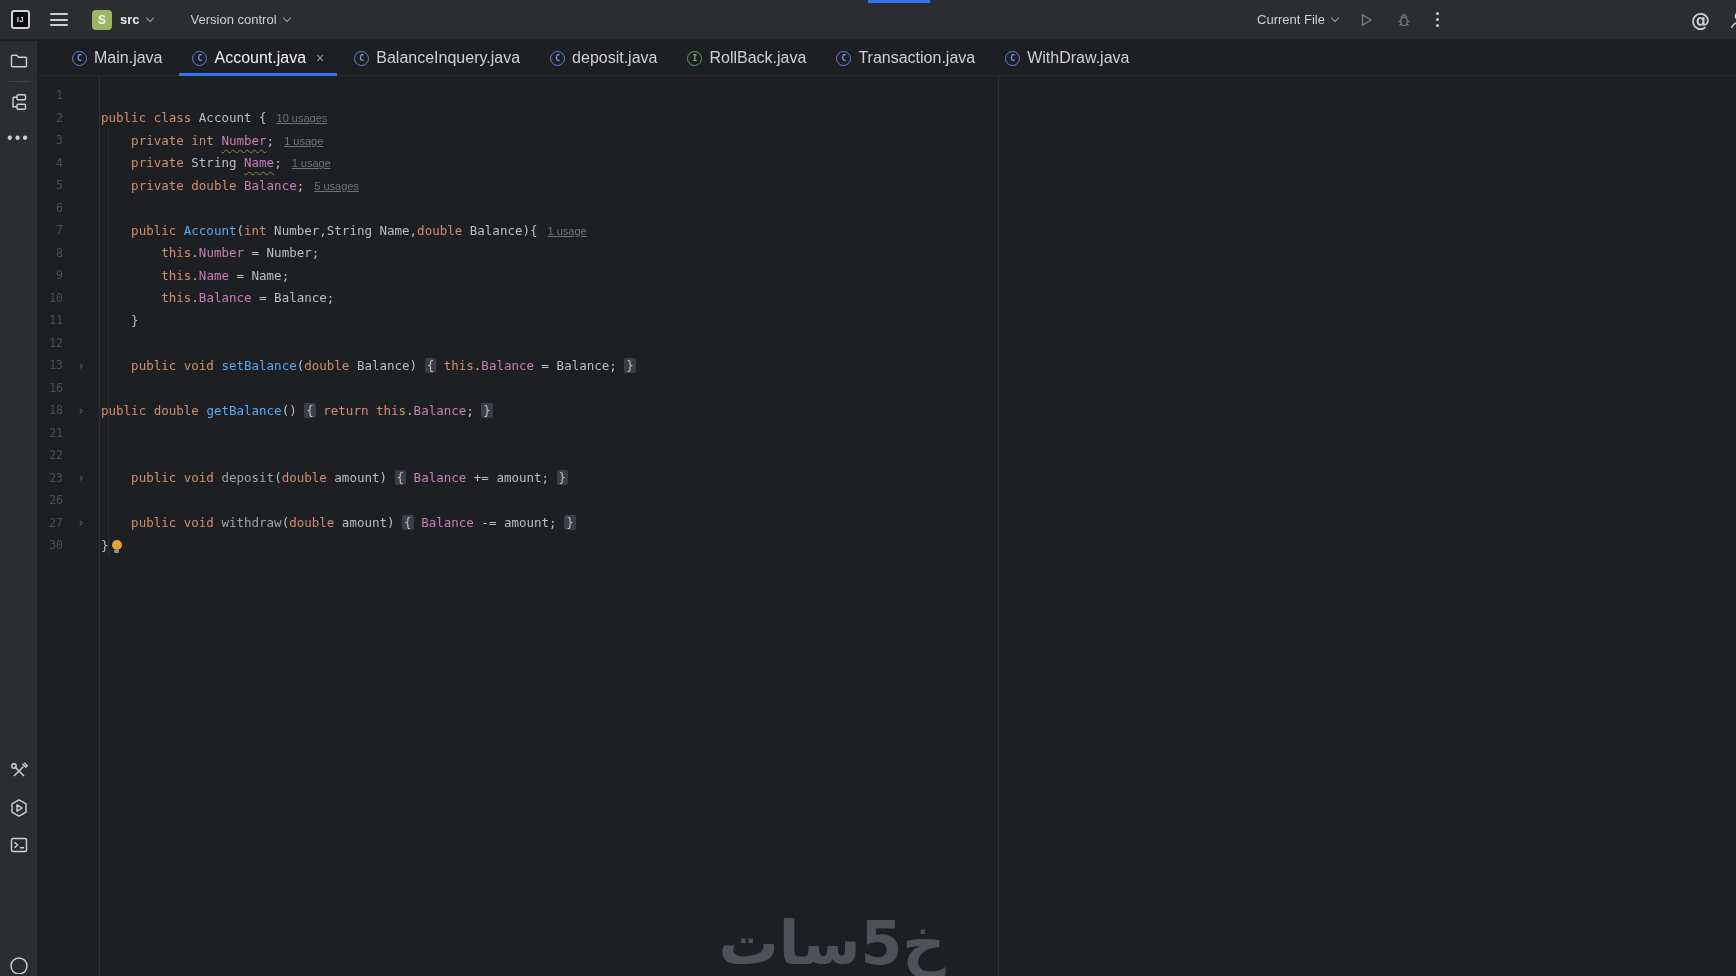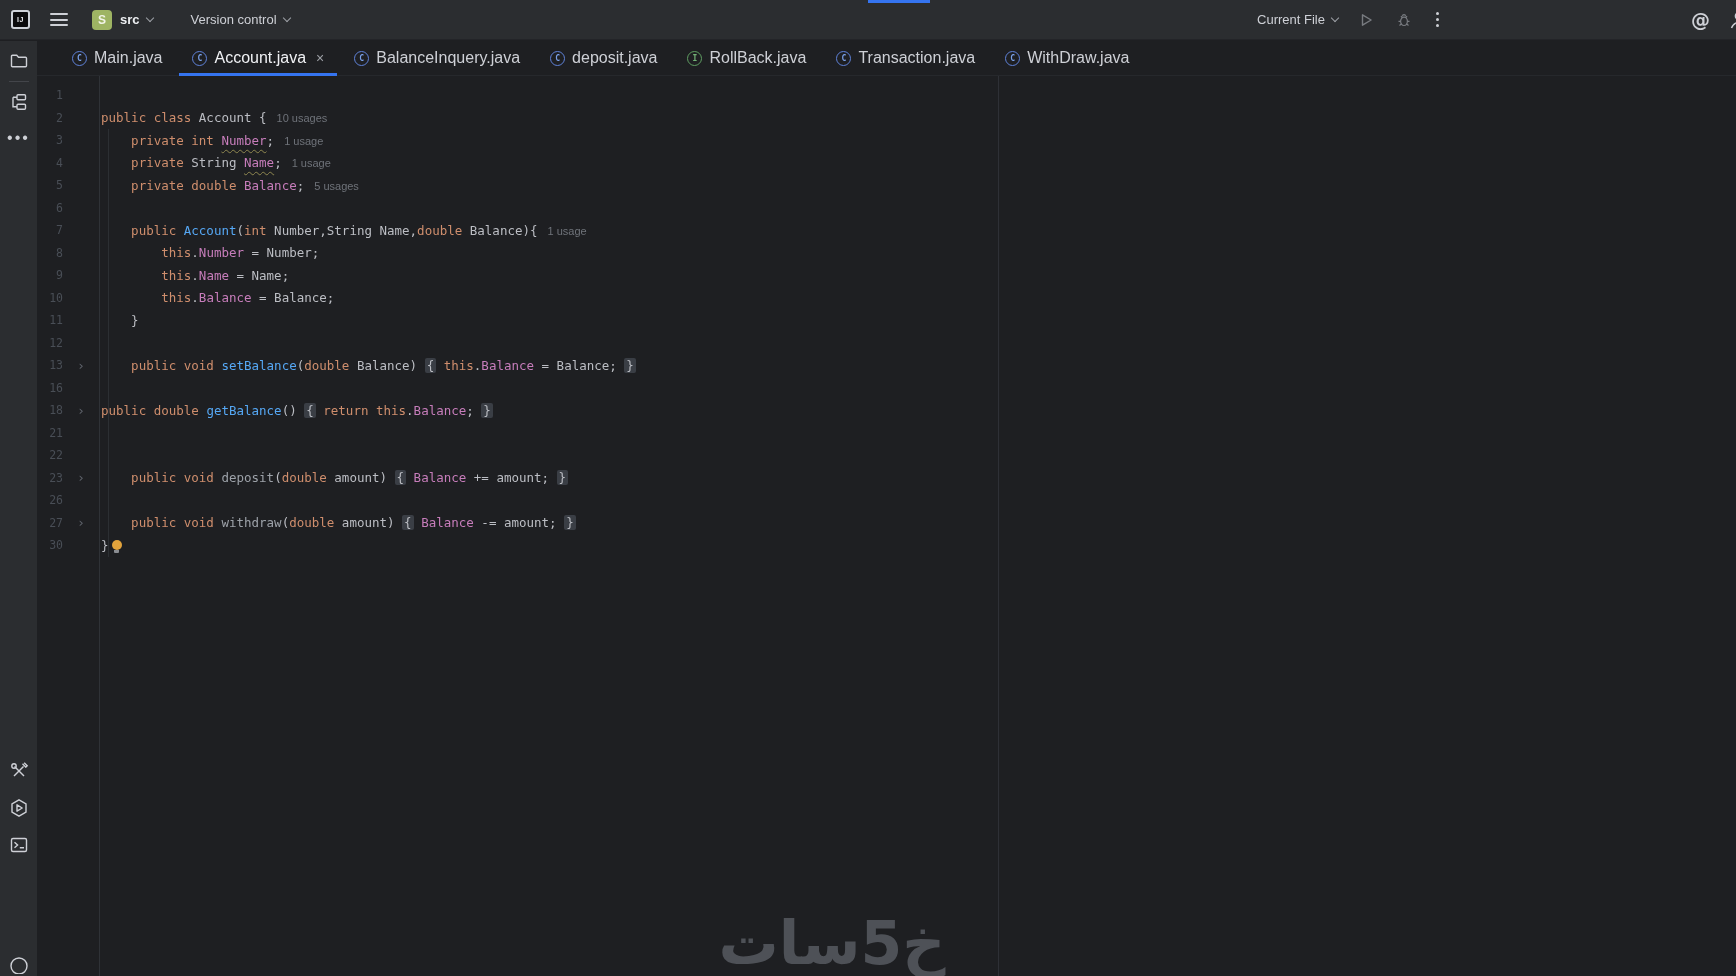--- a/index.html
+++ b/index.html
@@ -96,21 +96,21 @@
   .field { color:#c77dbb; }
   .plain { color:#bcbec4;margin-top:8px; }
   .gray  { color:#9da2a9; }
   .foldbox { background:#3a3e45; border-radius:2px; padding:0 2px; color:#bcbec4; }
   .squiggle {
     text-decoration:underline; text-decoration-style:wavy;
     text-decoration-color:#8f874f; text-decoration-thickness:1px; text-underline-offset:3.5px;
   }
   .hint {
     margin-left:10px; font-family:"Liberation Sans", sans-serif;
-    font-size:11px; color:#6f737a; white-space:pre;
+    font-size:11px; color:#6f737a; white-space:pre;text-decoration:underline;
   }
   .caret {
     display:inline-block; width:1.5px; height:17px; background:#ced0d6;
     vertical-align:middle; animation:blink 1.1s steps(1) infinite;
   }
   @keyframes blink { 50% { opacity:0; } }
   .bulb {
     position:relative; display:inline-block; width:10px; height:10px; margin-left:3px;
     background:#e2a33c; border-radius:50%; vertical-align:middle; top:-1px;
   }

